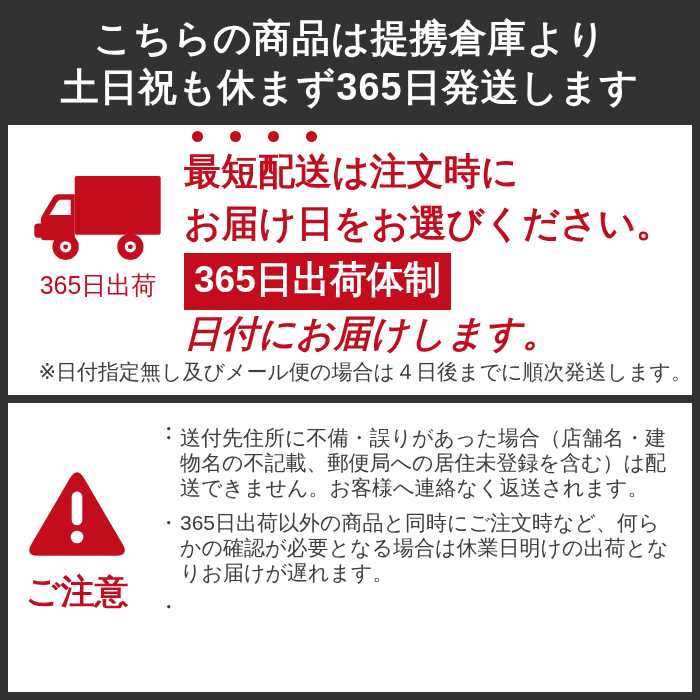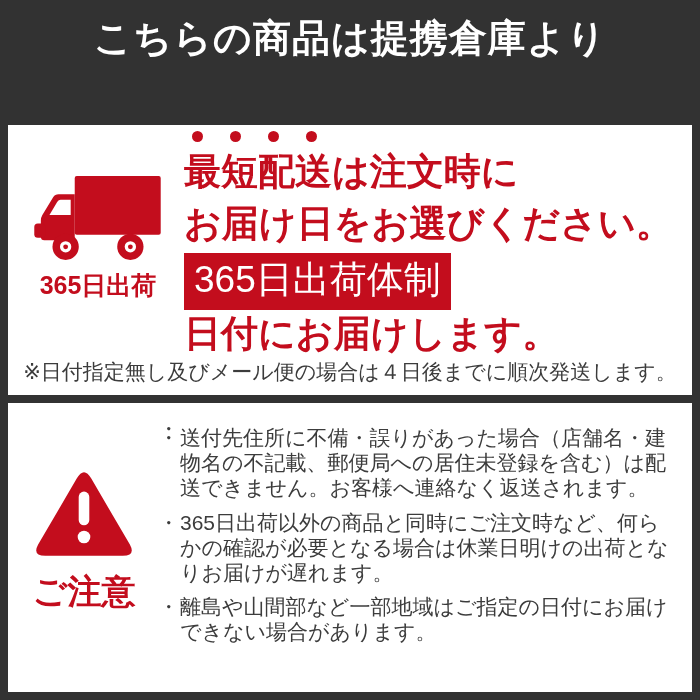--- a/index.html
+++ b/index.html
@@ -36,21 +36,21 @@
   .frame-gap { height: 8px; }
   .panel.caution { height: 289px; }
 
   
   .truck-wrap {
     position: absolute; left: 14px; top: 50px;
     width: 152px; text-align: center;
   }
   .truck-caption {
     margin-top: 2px;
-    font-size: 25px; font-weight: 700;
+    font-size: 25px; font-weight: 400;
     color: var(--red);
     white-space: nowrap;
   }
   .dots {
     position: absolute; left: 184px; top: 6px;
     display: flex; gap: 27px;
   }
   .dots .dot { width: 11px; height: 11px; border-radius: 50%; background: var(--red); }
 
   .redline {
@@ -58,41 +58,41 @@
     color: var(--red);
     font-weight: 700;
     font-size: 37px;
     white-space: nowrap;
   }
   .redline.l1 { top: 22px; }
   .redline.l2 { top: 74px; }
   .redrow {
     position: absolute; left: 176px; top: 128px;
     display: flex; align-items: center; gap: 10px;
-    color: var(--red); font-weight: 400; font-size: 37px;
+    color: var(--red); font-weight: 700; font-size: 37px;
     white-space: nowrap;
   }
   .hl-badge {
     background: var(--red);
     color: #ffffff;
     padding: 2px 10px 5px 10px;
   }
-  .redline.l4 { top: 184px; }
+  .redline.l4 { top: 184px; font-style: italic; }
 
   .ship-note {
     position: absolute; left: 0; right: 0; top: 233px;
-    text-align: center;
+    text-align: right;
     font-size: 21px;
     color: #3c3c3c;
     white-space: nowrap;
   }
 
   
   .warn-wrap {
-    position: absolute; left: 11px; top: 62px;
+    position: absolute; left: 4px; top: 62px;
     width: 130px; text-align: center;
   }
   .warn-caption {
     margin-top: 6px;
     font-size: 34px; font-weight: 700;
     color: var(--red);
     white-space: nowrap;
   }
   .caution-list {
     position: absolute; left: 148px; top: 13px; right: 12px;
@@ -110,20 +110,21 @@
 
   :root { --red: #c30d1d; }
 </style>
 </head>
 <body>
 
 <div class="page">
 
   <div class="banner">
     <div>こちらの商品は提携倉庫より</div>
+    <div>土日祝も休まず365日発送します</div>
   </div>
 
   <div class="panel shipping">
 
     <div class="truck-wrap">
       <svg width="128" height="88" viewBox="0 0 126 87" aria-hidden="true">
         <rect x="40" y="1" width="85" height="58" rx="2" fill="#c30d1d"></rect>
         <path d="M40 19 H24 Q20.5 19 18.8 21.8 L8 39.5 Q6.5 42 6.5 45 V61 Q6.5 64.5 10 64.5 H40 Z" fill="#c30d1d"></path>
         <path d="M36 24.5 H26 Q24 24.5 22.8 26.5 L15 39.5 H36 Z" fill="#ffffff"></path>
         <rect x="0" y="48" width="11" height="14" rx="3.5" fill="#c30d1d"></rect>
@@ -176,18 +177,17 @@
       <li>
         <span class="bullet">・</span>
         <span>送付先住所に不備・誤りがあった場合（店舗名・建物名の不記載、郵便局への居住未登録を含む）は配送できません。お客様へ連絡なく返送されます。</span>
       </li>
       <li>
         <span class="bullet">・</span>
         <span>365日出荷以外の商品と同時にご注文時など、何らかの確認が必要となる場合は休業日明けの出荷となりお届けが遅れます。</span>
       </li>
       <li>
         <span class="bullet">・</span>
-        <span>離島や山間部など一部地域はご指定の日付にお届けできない場合があります。</span>
       </li>
     </ul>
   </div>
 
 </div>
 
 </body></html>

